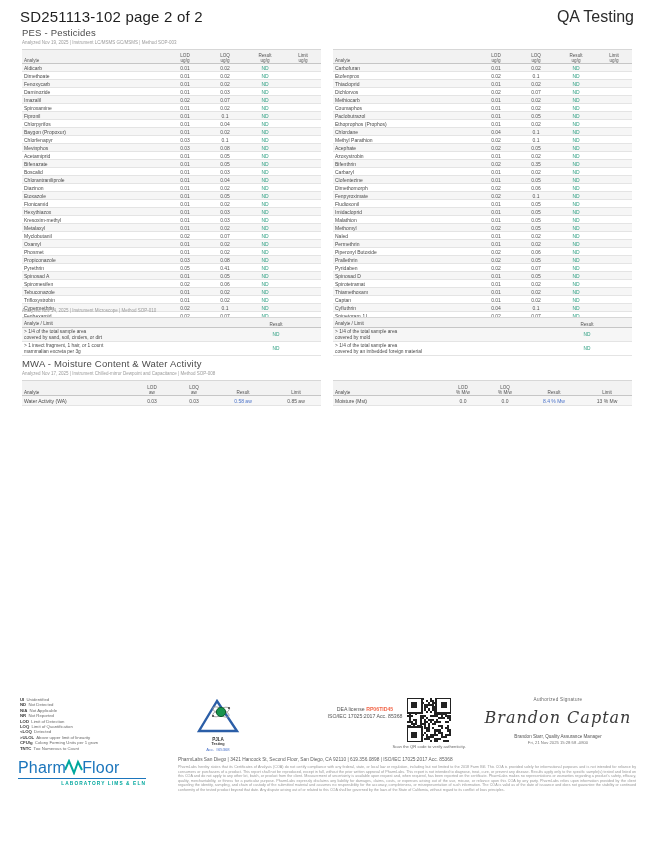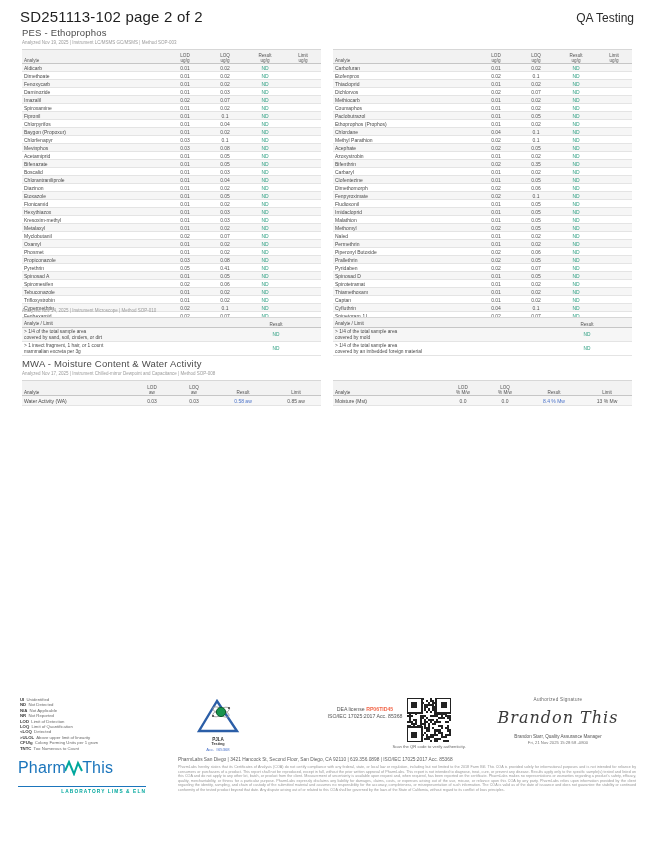--- a/index.html
+++ b/index.html
@@ -1,21 +1,21 @@
 <!DOCTYPE html>
 <html><head>
 <meta charset="utf-8">
 <style>
   html,body{margin:0;padding:0;background:#e9e9e9;}
   .page{position:relative;width:650px;height:841px;background:#fff;margin:0 auto;
         font-family:"Liberation Sans",sans-serif;color:#333;overflow:hidden;}
   
   .top{position:absolute;top:8px;left:20px;right:16px;display:flex;justify-content:space-between;align-items:baseline;}
   .rpt-title{font-size:15px;color:#1f1f1f;letter-spacing:.2px;}
-  .rpt-corner{font-size:12px;color:#2b2b2b;}
+  .rpt-corner{font-size:16px;color:#2b2b2b;}
   
   .section{position:absolute;left:22px;right:18px;}
   .sec-title{font-size:9.5px;color:#4b4b4b;letter-spacing:.2px;}
   .sec-meta{font-size:4.5px;color:#9a9a9a;margin:2px 0 4px 0;}
   .two-col{display:flex;gap:12px;}
   .ptable{flex:1;min-width:0;}
   
   .prow{display:flex;align-items:center;border-bottom:.5px solid #e4e4e4;}
   .cell{padding:0 2px;box-sizing:border-box;white-space:nowrap;overflow:hidden;}
   .phead{background:#f2f2f2;border-top:.5px solid #d7d7d7;border-bottom:1px solid #c6c6c6;align-items:flex-end;}
@@ -62,37 +62,37 @@
   .sig{position:absolute;left:482px;top:0;width:152px;text-align:center;}
   .sig .lbl{font-size:4.6px;color:#666;letter-spacing:.3px;}
   .sig .scr{font-family:"DejaVu Serif",serif;font-style:italic;font-size:16px;color:#3a3a3a;
             margin-top:6px;letter-spacing:1px;white-space:nowrap;}
   .sig .nt{font-size:4.6px;color:#555;margin-top:7px;}
   .sig .dt{font-size:4.2px;color:#777;margin-top:1px;}
   .addr{position:absolute;left:178px;right:14px;top:60px;font-size:4.8px;color:#5f5f5f;}
   .disc{position:absolute;left:178px;right:14px;top:68px;font-size:3.7px;line-height:4.5px;
         color:#979797;text-align:justify;}
   .pharmware{position:absolute;left:18px;top:62px;width:128px;}
-  .pw-line{display:flex;align-items:center;border-bottom:1.5px solid #1b75bc;padding-bottom:9px;}
+  .pw-line{display:flex;align-items:flex-start;border-bottom:1.5px solid #1b75bc;padding-bottom:1px;}
   .pw-t{font-size:16px;color:#1b75bc;letter-spacing:.2px;}
   .pw-zig{margin:0 -1px;}
   .pw-tag{font-size:4.8px;font-weight:bold;color:#00a79d;letter-spacing:1.1px;text-align:right;margin-top:1.5px;}
 </style>
 </head>
 <body>
 
 <div class="page">
 
   <div class="top">
     <div class="rpt-title">SD251113-102 page 2 of 2</div>
     <div class="rpt-corner">QA Testing</div>
   </div>
 
   <div class="section" style="top:27px;">
-    <div class="sec-title">PES - Ethoprophos</div>
+    <div class="sec-title">PES - Pesticides</div>
     <div class="sec-meta">Analyzed Nov 19, 2025  |  Instrument LC/MSMS GC/MSMS  | Method SOP-003</div>
     <div class="two-col">
       <div class="ptable">
         <div class="prow phead pes-head">
           <span class="cell p-an hd left">
               <i>Analyte</i>
             </span>
           <span class="cell p-n hd">
               <i>LOD</i>
               <i>ug/g</i>
@@ -910,33 +910,33 @@
         <rect x="4" y="4" width="6" height="6" fill="#222"></rect>
         <rect x="28" y="0" width="14" height="14" fill="none" stroke="#222" stroke-width="2"></rect>
         <rect x="32" y="4" width="6" height="6" fill="#222"></rect>
         <rect x="0" y="28" width="14" height="14" fill="none" stroke="#222" stroke-width="2"></rect>
         <rect x="4" y="32" width="6" height="6" fill="#222"></rect>
       </svg>
     <div class="qr-cap">Scan the QR code to verify authenticity.</div>
 
     <div class="sig">
       <div class="lbl">Authorized Signature</div>
-      <div class="scr">Brandon  This</div>
+      <div class="scr">Brandon  Captan</div>
       <div class="nt">Brandon Starr, Quality Assurance Manager</div>
       <div class="dt">Fri, 21 Nov 2025 15:28:58 -0800</div>
     </div>
 
     <div class="addr">PharmLabs San Diego | 3421 Hancock St, Second Floor, San Diego, CA 92110 | 619.356.0898 | ISO/IEC 17025:2017 Acc. 85368</div>
     <div class="disc">PharmLabs hereby states that its Certificates of Analysis (COA) do not certify compliance with any federal, state, or local law or regulation, including but not limited to the 2018 Farm Bill. This COA is provided solely for informational purposes and is not intended for reliance by consumers or purchasers of a product. This report shall not be reproduced, except in full, without the prior written approval of PharmLabs. This report is not intended to diagnose, treat, cure, or prevent any disease. Results apply only to the specific sample(s) tested and listed on this COA and do not apply to any other lot, batch, or product from the client. Measurement of uncertainty is available upon request and, when required, has been reported on the certificate. PharmLabs makes no representations or warranties regarding a product's safety, efficacy, quality, merchantability, or fitness for a particular purpose. PharmLabs expressly disclaims any liability for damages, claims, costs, or expenses arising out of the use, misuse, or reliance upon this COA by any party. PharmLabs relies upon information provided by the client regarding the identity, sampling, and chain of custody of the submitted material and assumes no responsibility for the accuracy, completeness, or misrepresentation of such information. The COA is valid as of the date of issuance and does not guarantee the stability or continued conformity of the tested product beyond that date. Any dispute arising out of or related to this COA shall be governed by the laws of the State of California, without regard to its conflict of laws principles.</div>
 
     <div class="pharmware">
       <div class="pw-line">
         <span class="pw-t">Pharm</span>
         <svg class="pw-zig" width="18" height="16" viewBox="0 0 18 16">
           <polyline points="0,11 4,2 9,14 13,3 17,11" fill="none" stroke="#00a79d" stroke-width="2"></polyline>
         </svg>
-        <span class="pw-t">This</span>
+        <span class="pw-t">Floor</span>
       </div>
       <div class="pw-tag">LABORATORY LIMS &amp; ELN</div>
     </div>
   </div>
 
 </div>
 
 </body></html>

